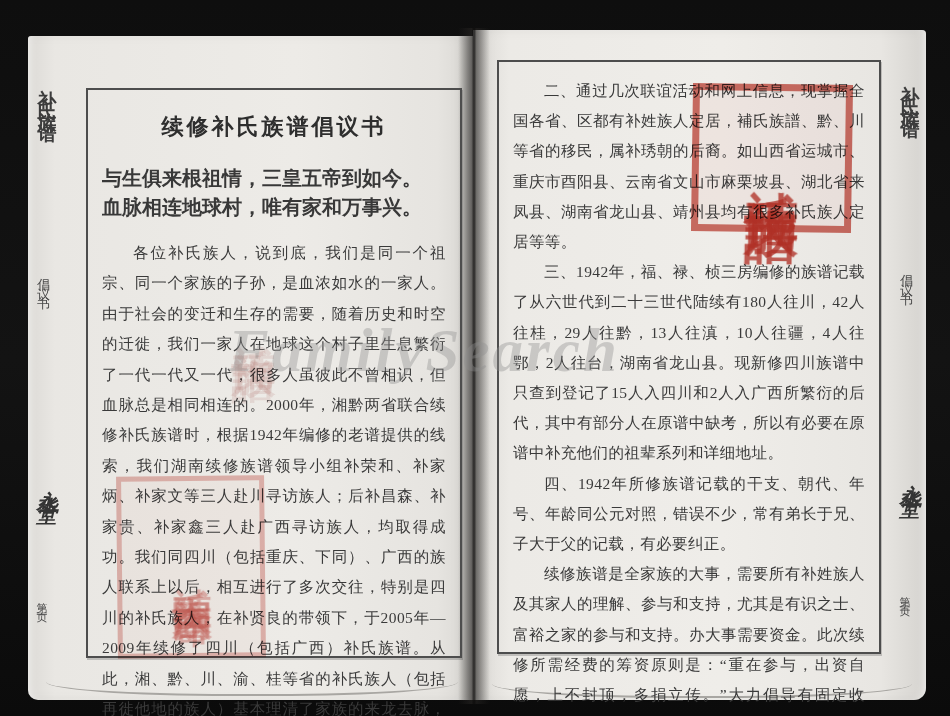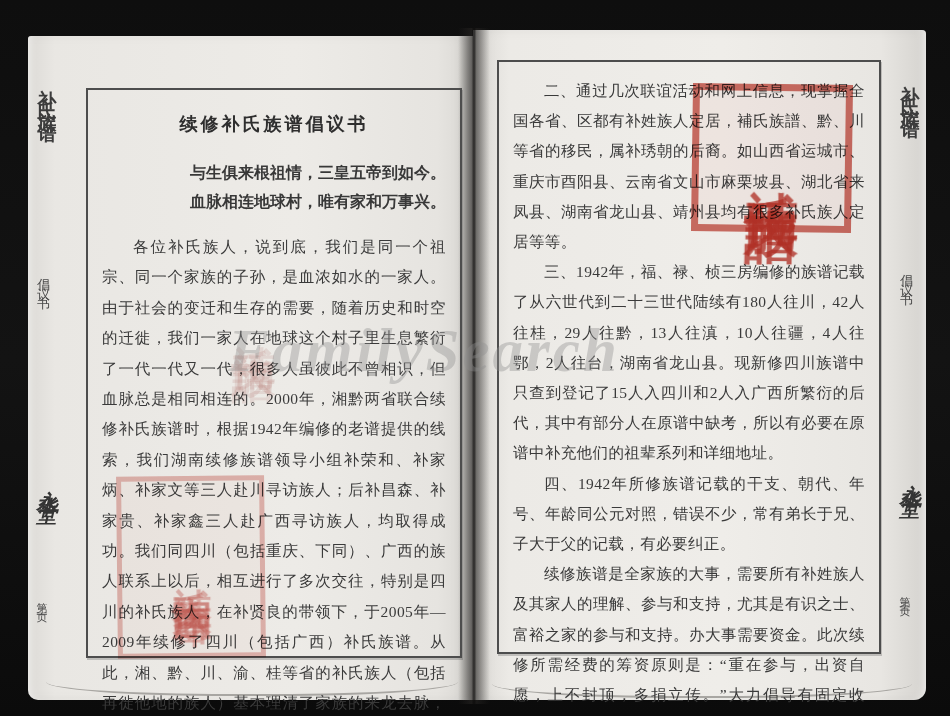--- a/index.html
+++ b/index.html
@@ -38,24 +38,24 @@
 
   
   .tbox {
     position:absolute; z-index:3; border:2px solid #4d4d4d; background:transparent;
     box-shadow:1px 2px 0 rgba(60,60,60,.25);
   }
   .tbox-left  { left:86px;  top:88px; width:376px; height:570px; padding:12px 14px 0 14px; }
   .tbox-right { left:497px; top:60px; width:384px; height:594px; padding:14px 14px 0 14px; }
 
   .doc-title {
-    text-align:center; font-size:18px; font-weight:bold; color:#2e2e2e;
+    text-align:center; font-size:22px; font-weight:bold; color:#2e2e2e;
     letter-spacing:3px; margin:10px 0 22px 0;
   }
-  .poem { text-align:right; font-size:16px; font-weight:bold; color:#383838; line-height:29px; margin-bottom:16px; }
+  .poem { text-align:left; font-size:20px; font-weight:bold; color:#383838; line-height:29px; margin-bottom:16px; }
   .body-text { font-size:15.5px; color:#3a3a3a; line-height:30.4px; text-align:justify; letter-spacing:.4px; }
   .body-text p.indent { text-indent:2em; }
   .tbox-right .body-text { line-height:30.2px; }
 
   
   .vtext {
     position:absolute; z-index:3; writing-mode:vertical-rl; text-orientation:upright;
     color:#3c3c3c; white-space:nowrap;
   }
   .mg-title { font-size:19px; font-weight:bold; letter-spacing:11px; }

